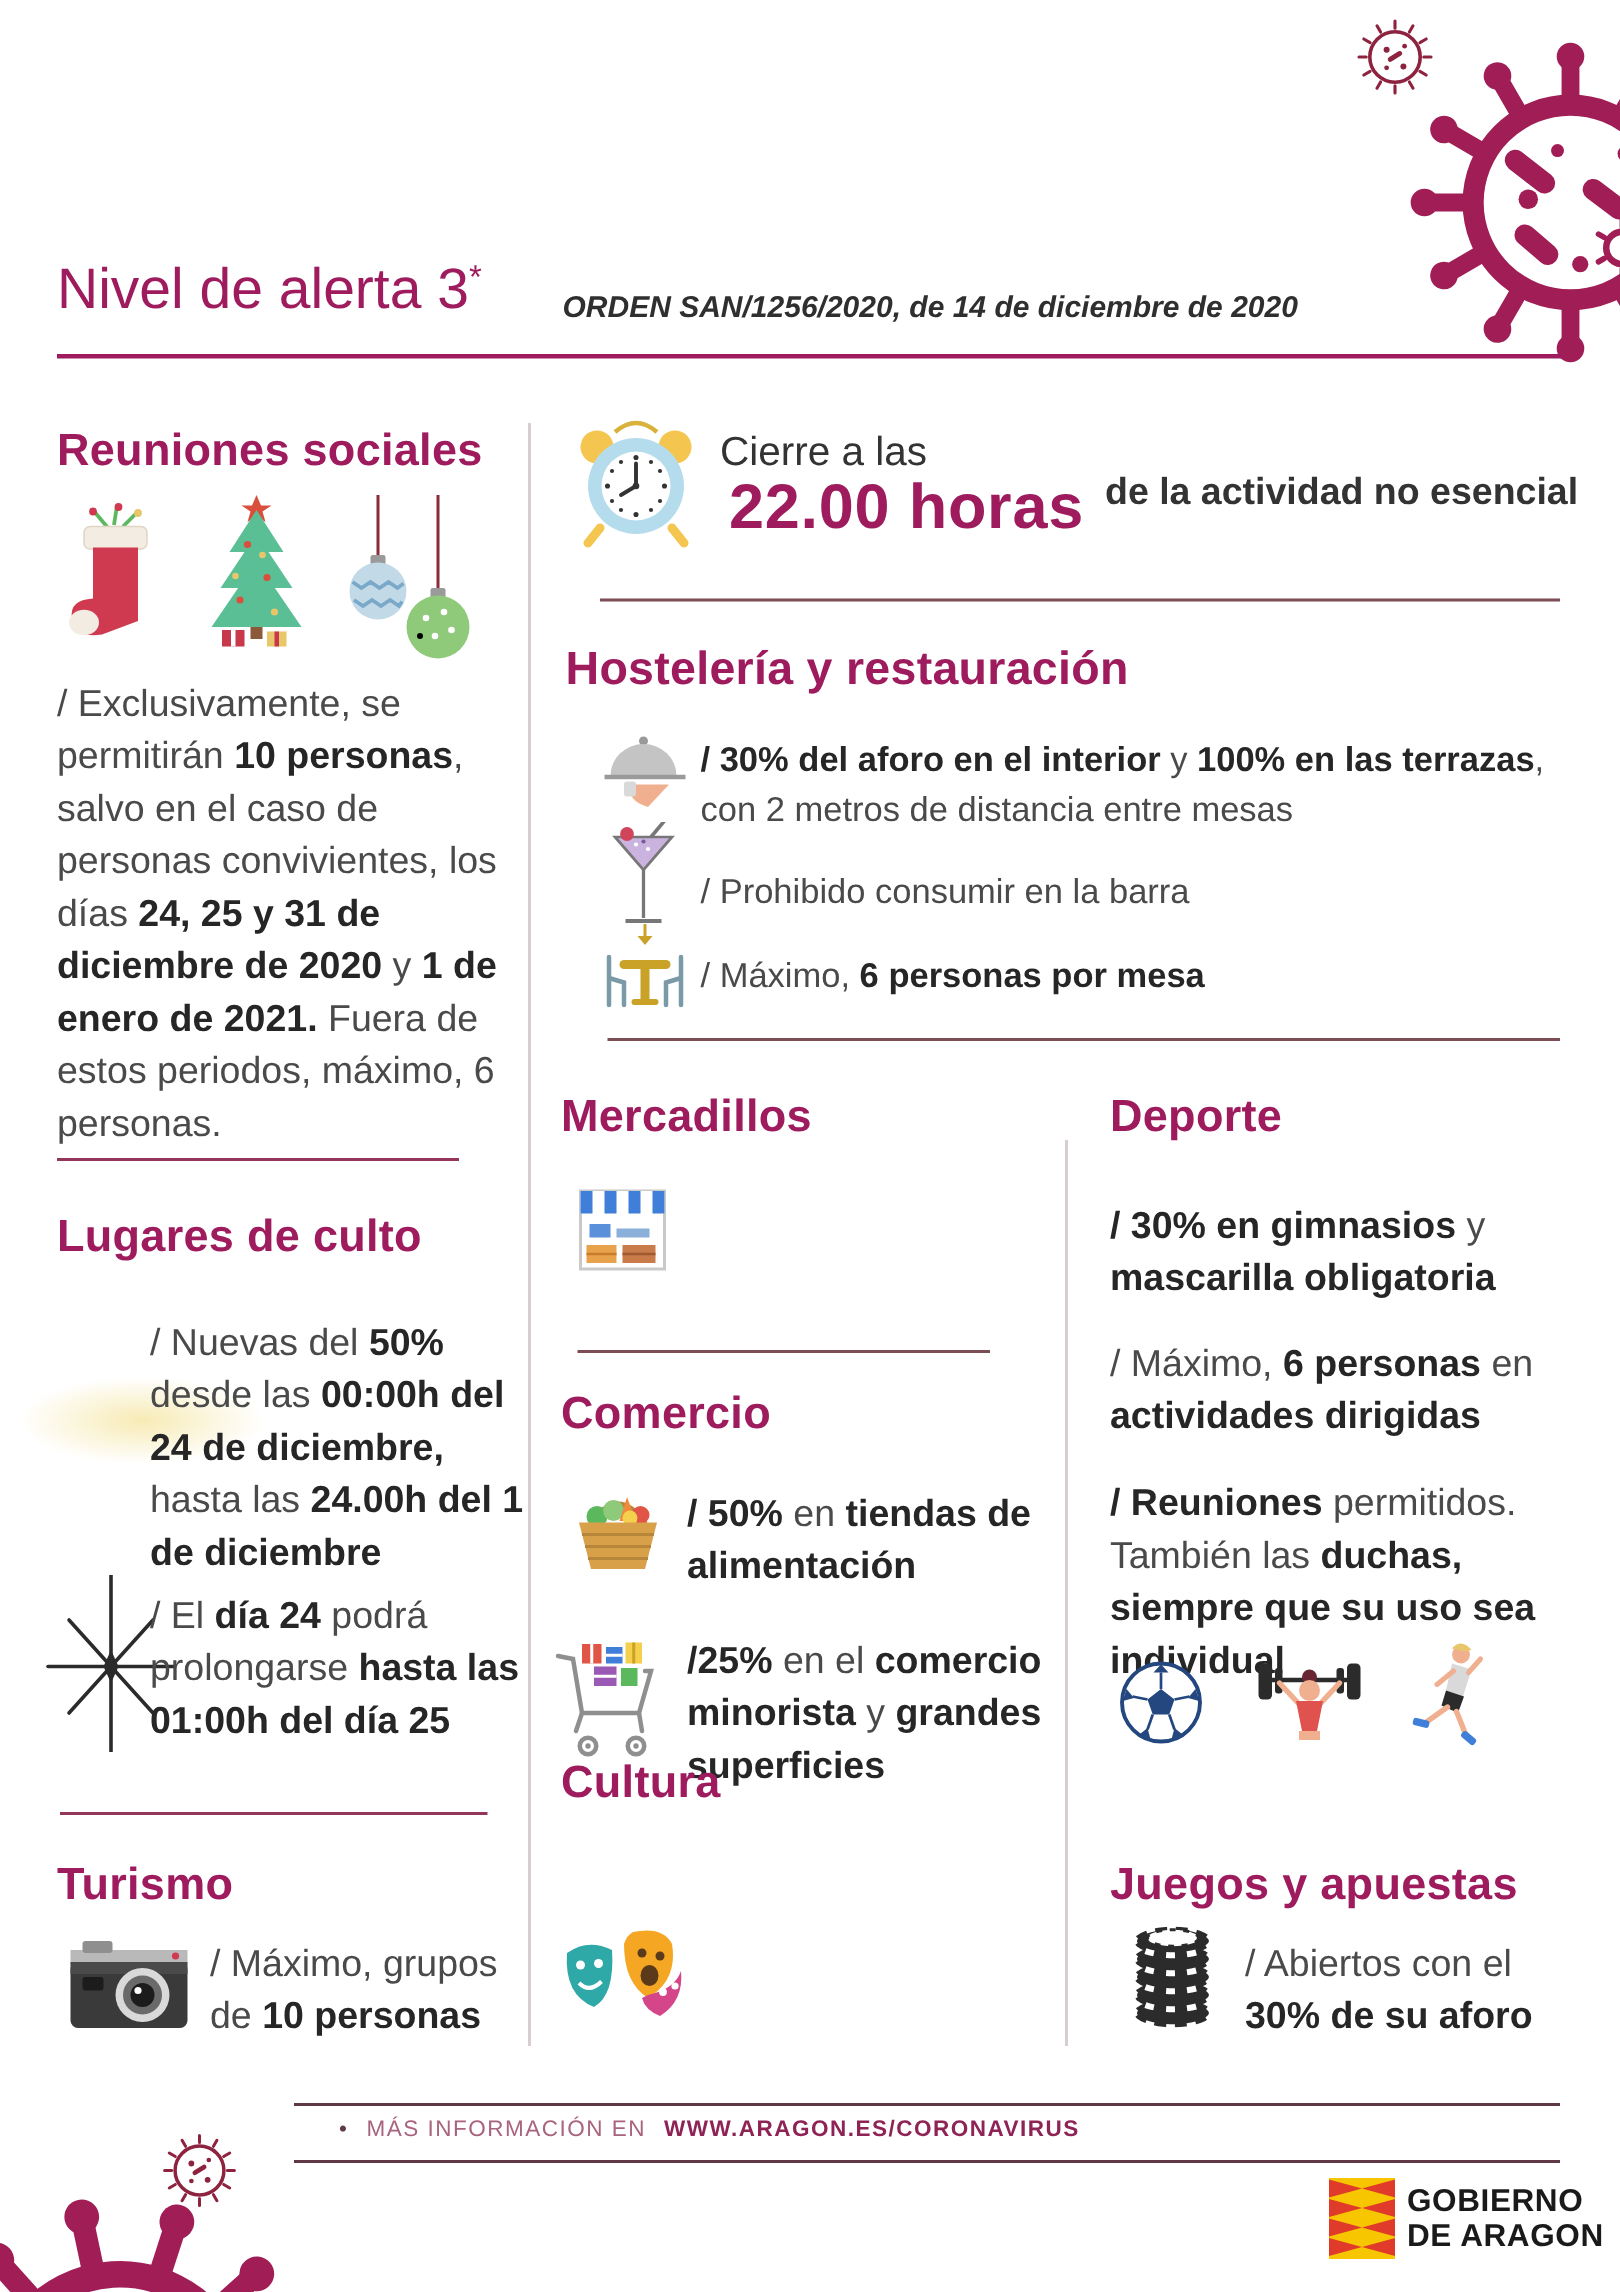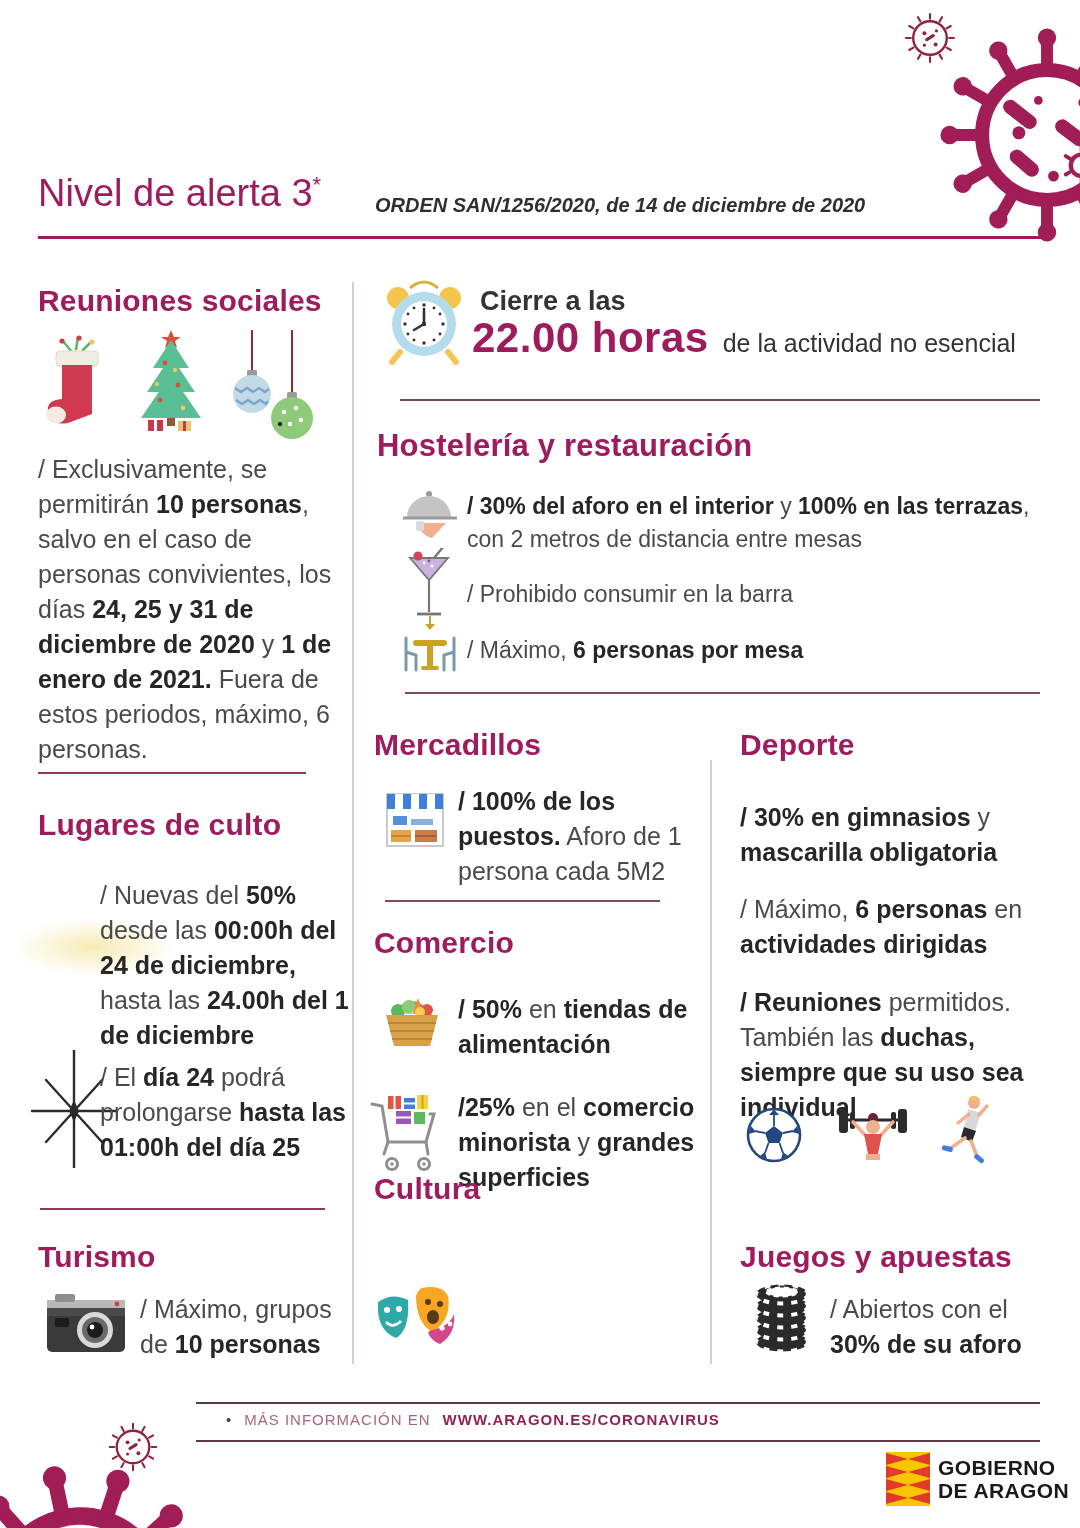--- a/index.html
+++ b/index.html
@@ -14,23 +14,23 @@
   .hline-acc{height:2px;background:#94365c}
   .vline{width:2px;background:#d8cdd3}
   .virus{color:var(--virus,#A01D56)}
   .virus-dark{color:#8E2340}
   .tit-acc{color:var(--accent,#9E1C5E);font-weight:700}
   .tit-plain{color:#333;font-weight:400}
   .title{font-size:46px;line-height:57px;letter-spacing:.3px}
   .alert{font-size:38px;font-weight:400;color:var(--accent,#9E1C5E)}
   .alert sup{font-size:22px}
   .order{font-size:20px;font-style:italic;font-weight:700;color:#2f2f2f}
-  .close-pre{font-size:27px;font-weight:700;color:#333}
+  .close-pre{font-size:27px;font-weight:400;color:#333}
   .close-time{font-size:42px;font-weight:800;color:var(--accent,#9E1C5E);letter-spacing:.5px}
-  .close-suf{font-size:25px;font-weight:400;color:#333;padding-bottom:4px;padding-left:14px}
+  .close-suf{font-size:25px;font-weight:700;color:#333;padding-bottom:4px;padding-left:14px}
   .foot-line{height:2px;background:#5f3a44}
   .foot-info{font-size:15px;letter-spacing:1px;color:#a8647e;font-weight:400;display:flex;align-items:center;gap:12px}
   .foot-info .url{color:#8E2355;font-weight:700}
   .logo-text{font-size:21px;line-height:23px;font-weight:700;color:#1a1a1a;letter-spacing:.4px}
 </style>
 </head>
 <body>
 
 <svg width="0" height="0" style="position:absolute">
   <defs>
@@ -247,21 +247,21 @@
         <circle cx="28" cy="56" r="1.4"></circle>
         <circle cx="60" cy="56" r="1.4"></circle>
     </g>
     <g stroke="#333" stroke-width="2.6" stroke-linecap="round">
       <line x1="44" y1="46" x2="44" y2="31"></line>
       <line x1="44" y1="46" x2="34" y2="52"></line>
     </g>
     <circle cx="44" cy="46" r="2.2" fill="#333"></circle>
   </svg>
   <div class="abs close-pre" style="left:480px;top:286px">Cierre a las</div>
-  <div class="abs" style="left:472px;top:314px;display:flex;align-items:flex-end">
+  <div class="abs" style="left:486px;top:314px;display:flex;align-items:flex-start">
     <span class="close-time">22.00 horas</span>
     <span class="close-suf">de la actividad no esencial</span>
   </div>
 
   <div class="abs hline" style="left:400px;top:399px;width:640px"></div>
 
   <div class="abs sec-title" style="left:377px;top:428px;font-size:31px">Hostelería y restauración</div>
 
   <svg class="abs" style="left:402px;top:490px;width:56px;height:54px" viewBox="0 0 56 54">
     <circle cx="27" cy="4" r="3" fill="#9a9a9a"></circle>
@@ -309,21 +309,20 @@
       <rect x="34" y="4" width="8" height="15" fill="#3f7fd9"></rect>
         <rect x="50" y="4" width="8" height="15" fill="#3f7fd9"></rect>
     </g>
     <rect x="8" y="26" width="14" height="9" fill="#5a8fd9"></rect>
     <rect x="26" y="29" width="22" height="6" fill="#8ab0d9"></rect>
     <rect x="6" y="40" width="20" height="12" fill="#e8a24c"></rect>
     <rect x="30" y="40" width="22" height="12" fill="#c97b4a"></rect>
     <line x1="6" y1="46" x2="26" y2="46" stroke="#c97b2c" stroke-width="1.6"></line>
     <line x1="30" y1="46" x2="52" y2="46" stroke="#a05a30" stroke-width="1.6"></line>
   </svg>
-  <div class="abs item" style="left:458px;top:784px;width:238px"><span class="b">/ </span><span class="b">100% de los puestos.</span><span> Aforo de 1 persona cada 5M2</span></div>
 
   <div class="abs hline" style="left:385px;top:900px;width:275px"></div>
 
   <div class="abs sec-title" style="left:374px;top:926px">Comercio</div>
   <svg class="abs" style="left:380px;top:988px;width:64px;height:64px" viewBox="0 0 64 64">
     <path d="M14,28 Q32,2 50,28" fill="none" stroke="#b8863b" stroke-width="4"></path>
     <circle cx="18" cy="23" r="7" fill="#5cb85c"></circle>
     <circle cx="29" cy="19" r="7" fill="#8fc97a"></circle>
     <polygon points="38,10 44,26 33,26" fill="#f08a3c"></polygon>
     <circle cx="47" cy="22" r="6" fill="#e05545"></circle>

